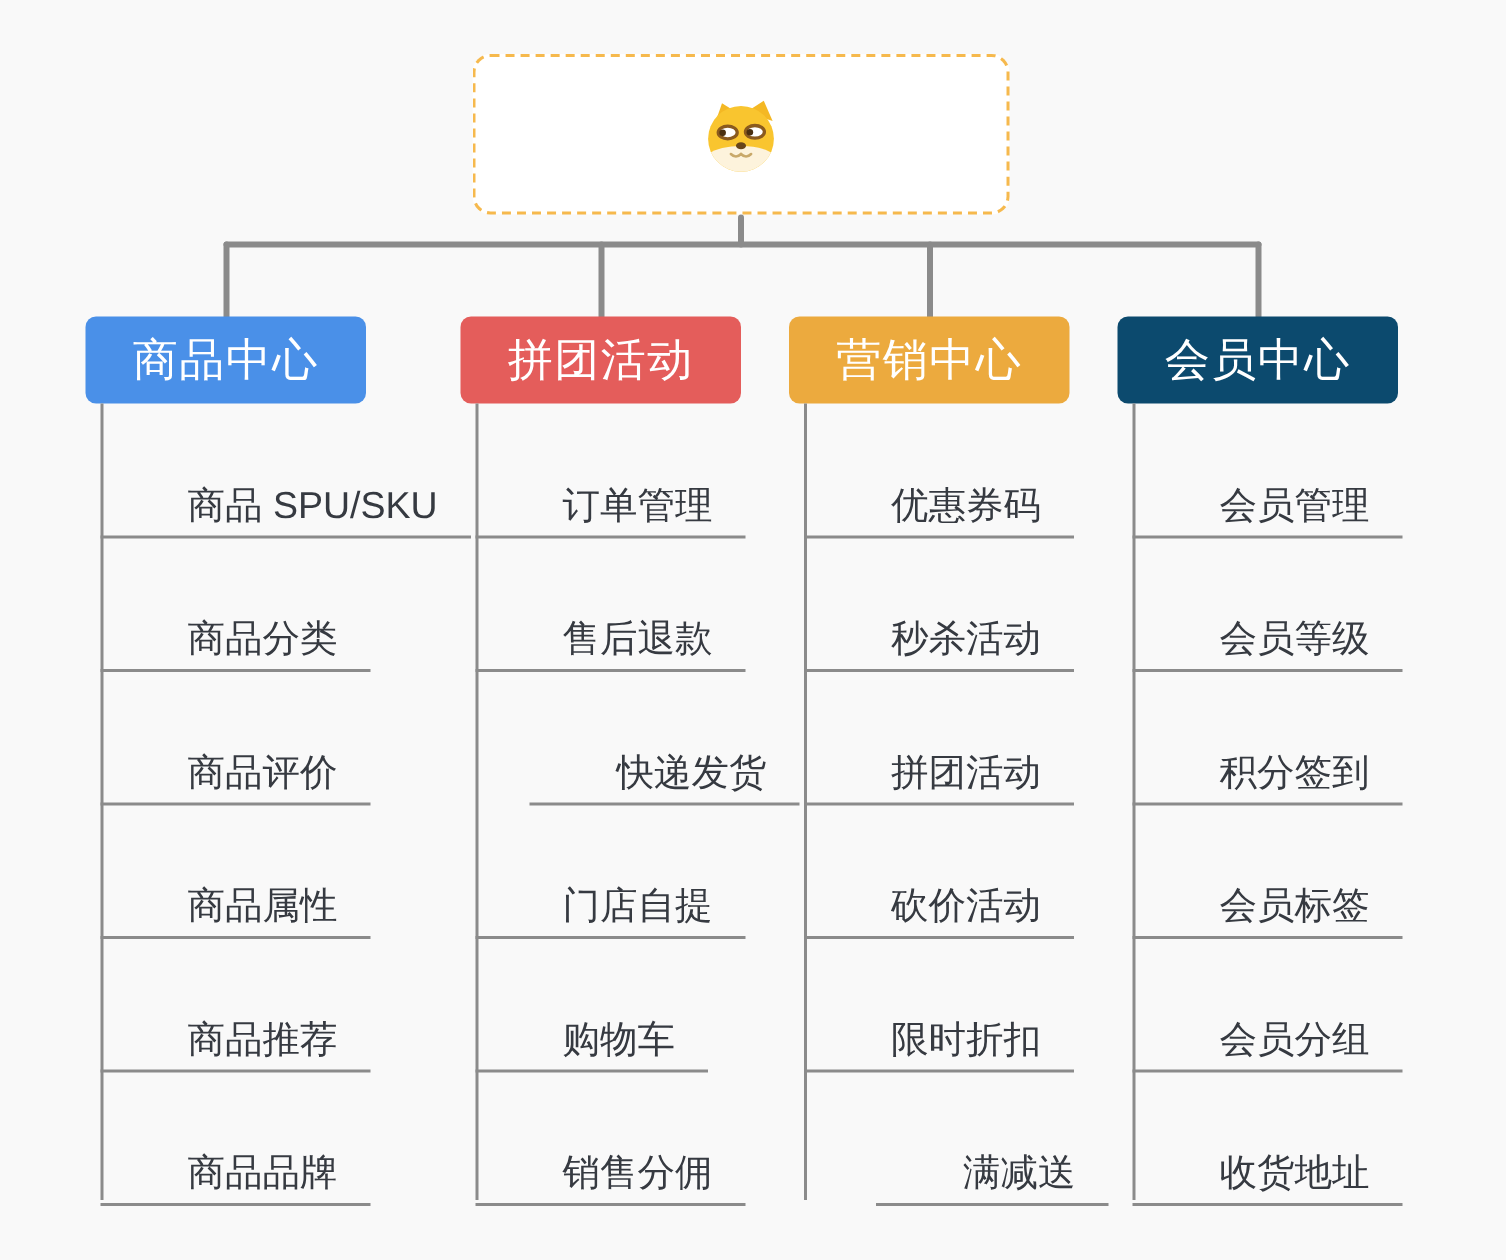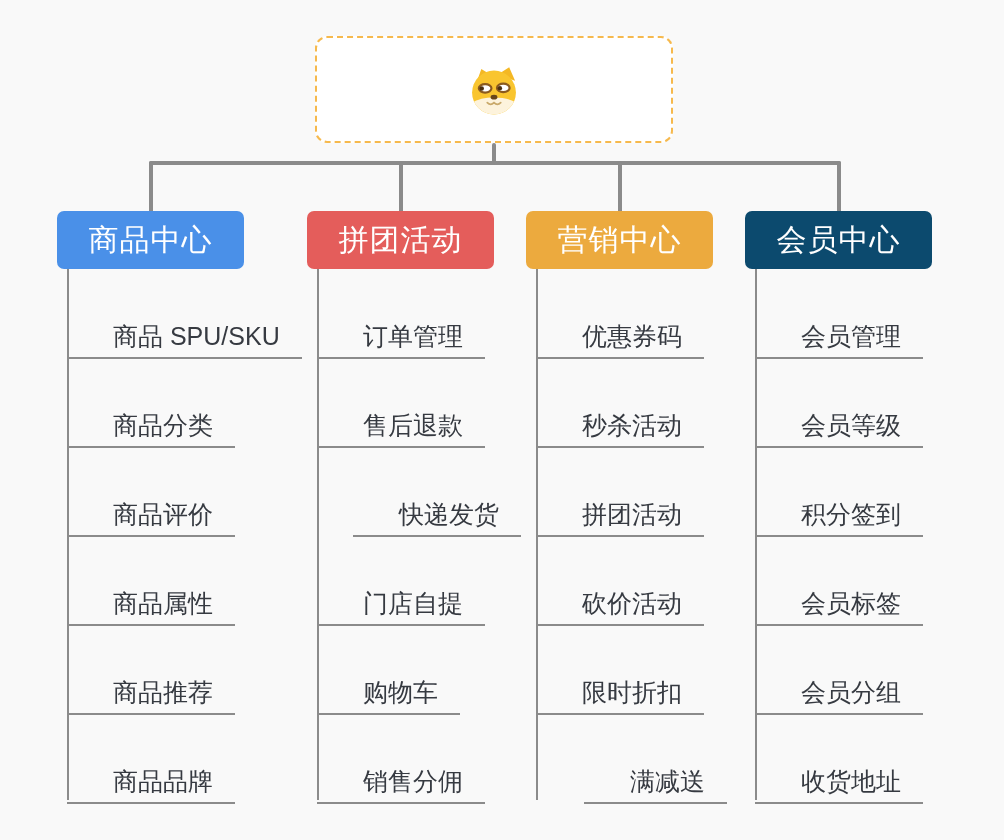--- a/index.html
+++ b/index.html
@@ -39,21 +39,21 @@
     color:var(--header-text,#fff);
     font-size:30px;
     letter-spacing:1px;
     cursor:pointer;
   }
   .branch-vline{position:absolute;width:2px;background:var(--connector,#8b8b8b);}
   .topic-item{
     position:absolute;height:38px;
     box-sizing:content-box;
     border-bottom:2px solid var(--connector,#8b8b8b);
-    padding:0 22px 4px 46px;
+    padding:0 22px 4px 58px;
     display:flex;align-items:flex-end;
     font-size:25px;
     color:var(--item-text,#363a41);
     white-space:nowrap;
     cursor:pointer;
   }
 </style>
 </head>
 <body>
 

